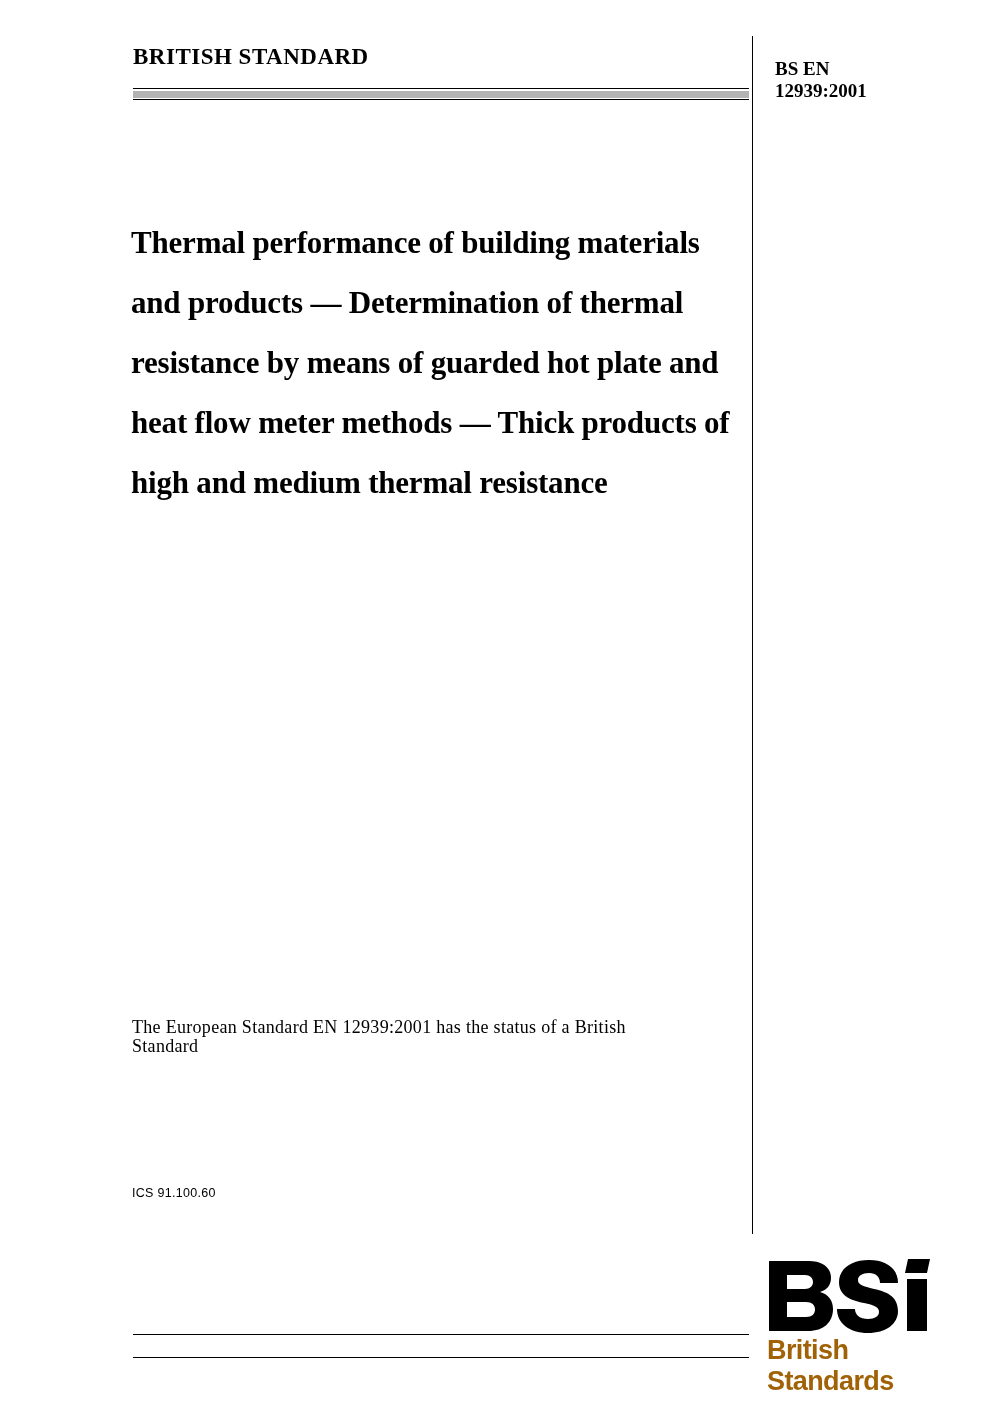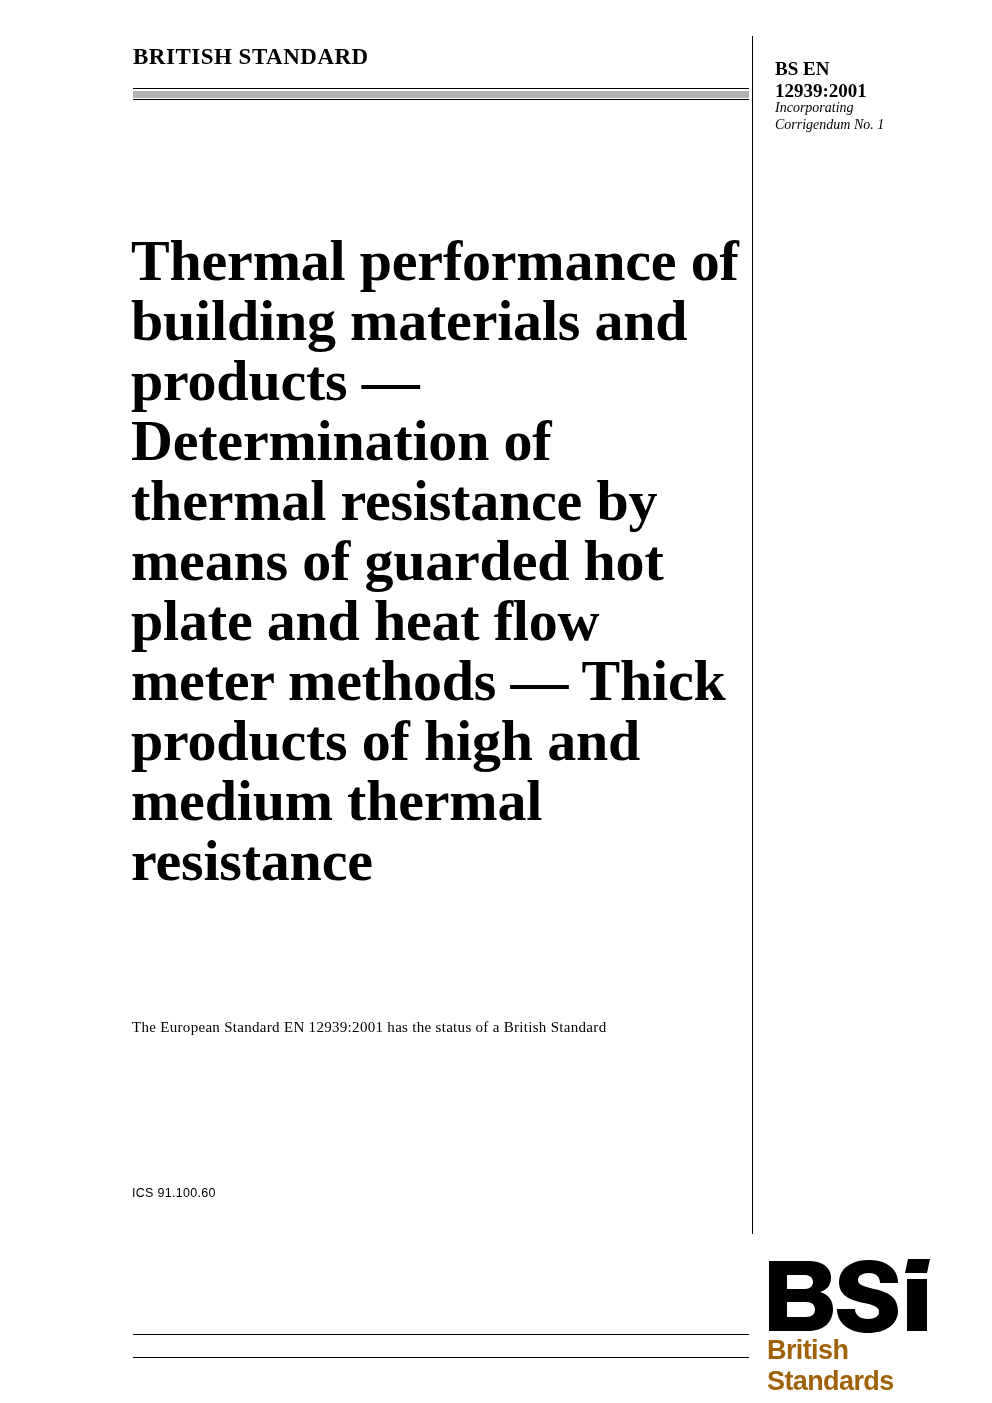--- a/index.html
+++ b/index.html
@@ -87,33 +87,33 @@
   }
 
   
   .doc-title {
     position: absolute;
     left: 131px;
     top: 192px;
     width: 625px;
     font-family: "Liberation Serif", serif;
     font-weight: bold;
-    font-size: 58px;
+    font-size: 31px;
     line-height: 60px;
     letter-spacing: -0.2px;
   }
 
   
   .status-note {
     position: absolute;
     left: 132px;
     top: 1018px;
     width: 560px;
     font-family: "Liberation Serif", serif;
-    font-size: 15px;
+    font-size: 18px;
     line-height: 19px;
     letter-spacing: 0.3px;
   }
 
   
   .ics {
     position: absolute;
     left: 132px;
     top: 1186px;
     font-family: Liberation Sans, sans-serif;
@@ -177,22 +177,20 @@
 </head>
 <body>
 
 <div class="page">
 
   <div class="header-label">BRITISH STANDARD</div>
 
   <div class="std-code" style="white-space: pre-line;">BS EN
 12939:2001</div>
 
-  <div class="std-incorporating" style="white-space: pre-line;">Incorporating
-Corrigendum No. 1</div>
 
   <div class="rule-thin-top"></div>
   <div class="rule-gray"></div>
   <div class="rule-thin-bot"></div>
 
   <div class="v-rule"></div>
 
   <h1 class="doc-title">Thermal performance of building materials and products — Determination of thermal resistance by means of guarded hot plate and heat flow meter methods — Thick products of high and medium thermal resistance</h1>
 
   <div class="status-note">The European Standard EN 12939:2001 has the status of a British Standard</div>

